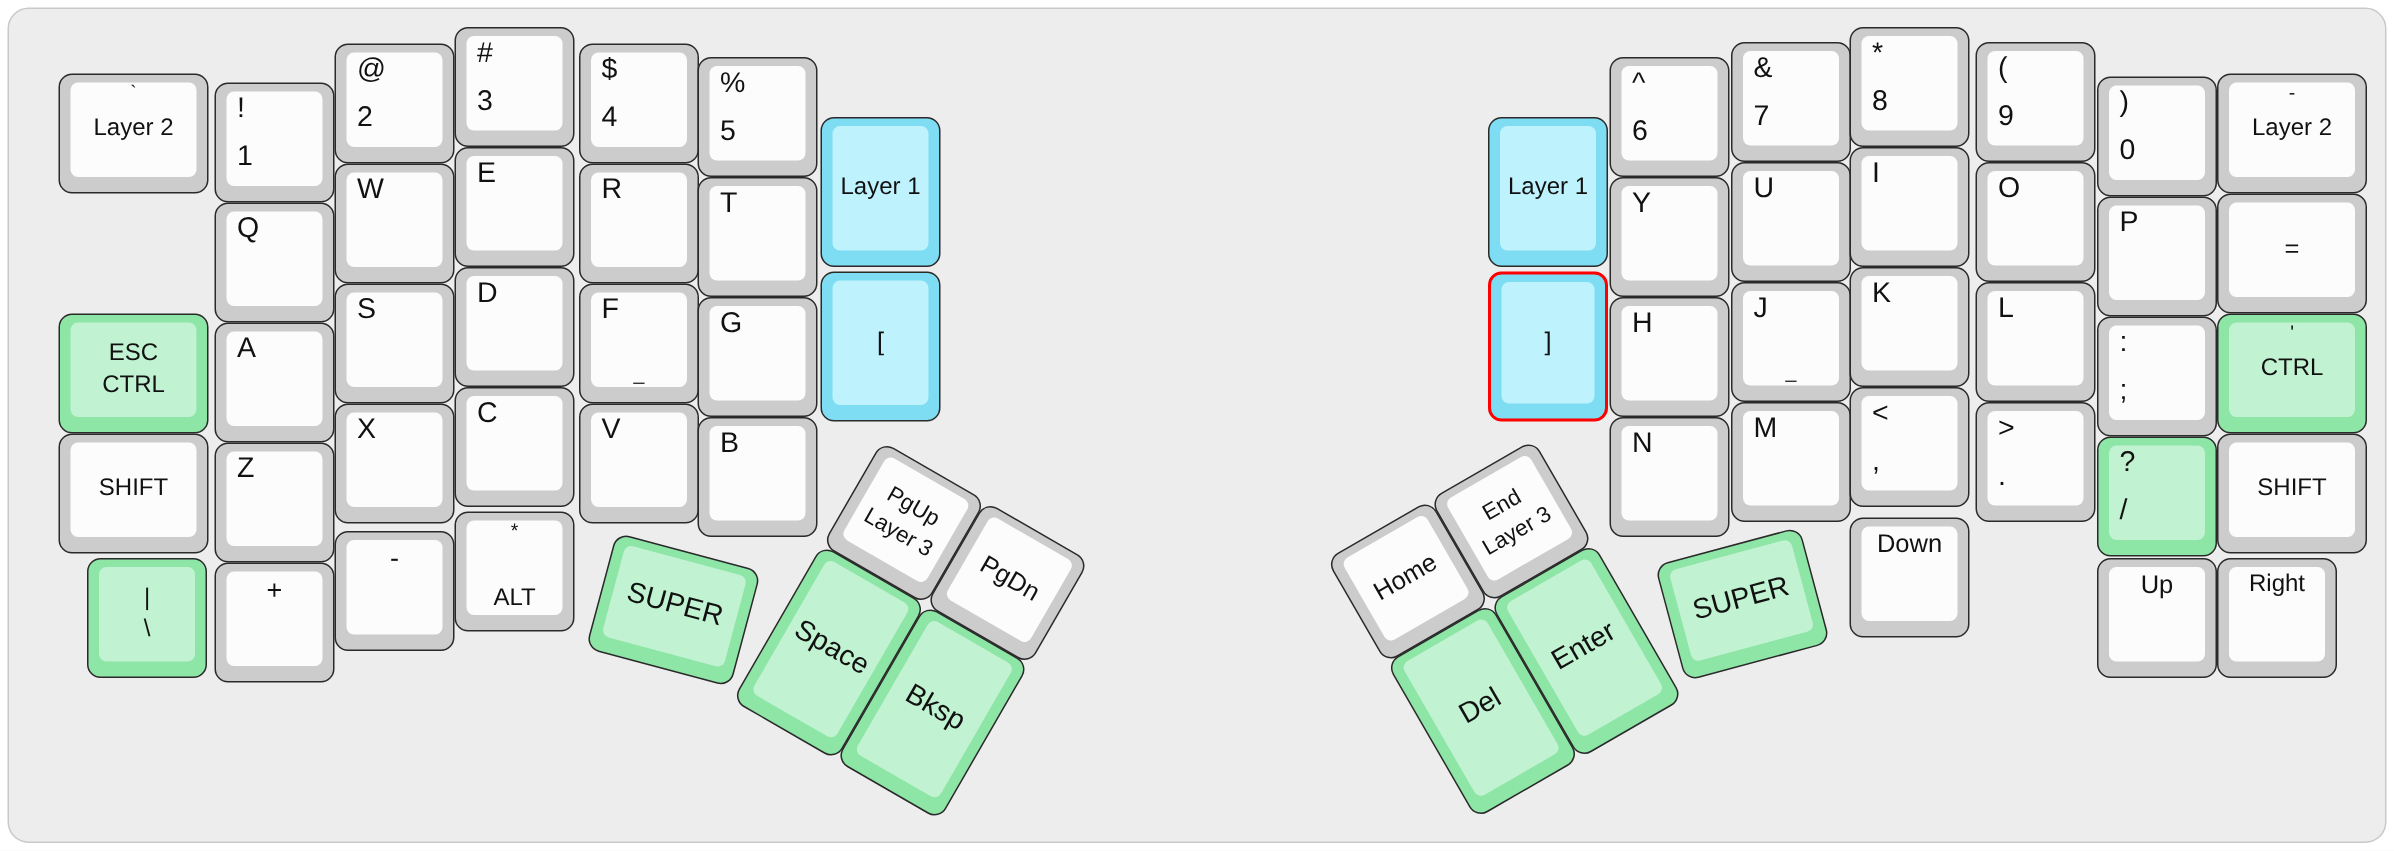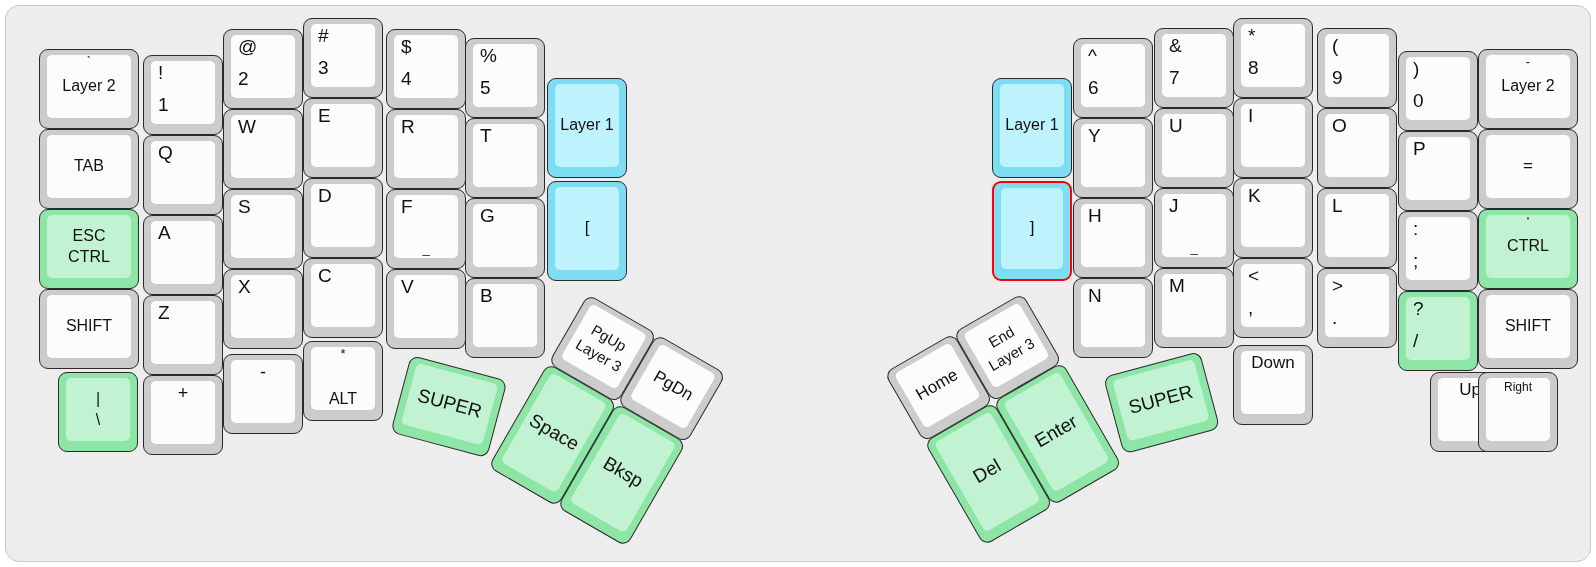--- a/index.html
+++ b/index.html
@@ -34,27 +34,20 @@
   <div id="panel"></div>
   <div id="board">
       <div class="key gray" style="left: 39px; top: 49px; width: 100px; height: 80px;">
         <div class="cap">
           <div class="ctr" style="font-size: 16px;">
             <div>Layer 2</div>
           </div>
           <div class="tm">`</div>
         </div>
       </div>
-      <div class="key gray" style="left: 39px; top: 129px; width: 100px; height: 80px;">
-        <div class="cap">
-          <div class="ctr" style="font-size: 16px;">
-            <div>TAB</div>
-          </div>
-        </div>
-      </div>
       <div class="key green" style="left: 39px; top: 209px; width: 100px; height: 80px;">
         <div class="cap">
           <div class="ctr" style="font-size: 16px;">
             <div>ESC</div>
             <div>CTRL</div>
           </div>
         </div>
       </div>
       <div class="key gray" style="left: 39px; top: 289px; width: 100px; height: 80px;">
         <div class="cap">
@@ -367,21 +360,21 @@
           <div class="l1">:</div>
           <div class="l2">;</div>
         </div>
       </div>
       <div class="key green" style="left: 1398px; top: 291px; width: 80px; height: 80px;">
         <div class="cap">
           <div class="l1">?</div>
           <div class="l2">/</div>
         </div>
       </div>
-      <div class="key gray" style="left: 1430px; top: 372px; width: 80px; height: 80px;">
+      <div class="key gray" style="left: 1398px; top: 372px; width: 80px; height: 80px;">
         <div class="cap">
           <div class="tc" style="font-size: 17px;">Up</div>
         </div>
       </div>
       <div class="key gray" style="left: 1478px; top: 49px; width: 100px; height: 80px;">
         <div class="cap">
           <div class="ctr" style="font-size: 16px;">
             <div>Layer 2</div>
           </div>
           <div class="tm">-</div>
@@ -404,21 +397,21 @@
       </div>
       <div class="key gray" style="left: 1478px; top: 289px; width: 100px; height: 80px;">
         <div class="cap">
           <div class="ctr" style="font-size: 16px;">
             <div>SHIFT</div>
           </div>
         </div>
       </div>
       <div class="key gray" style="left: 1478px; top: 372px; width: 80px; height: 80px;">
         <div class="cap">
-          <div class="tc" style="font-size: 12px;">Right</div>
+          <div class="tc" style="font-size: 16px;">Right</div>
         </div>
       </div>
       <div class="key gray" style="left: 884px; top: 373px; width: 80px; height: 80px; transform: rotate(-30deg);">
         <div class="cap">
           <div class="ctr" style="font-size: 17px;">
             <div>Home</div>
           </div>
         </div>
       </div>
       <div class="key gray" style="left: 953px; top: 333px; width: 80px; height: 80px; transform: rotate(-30deg);">

